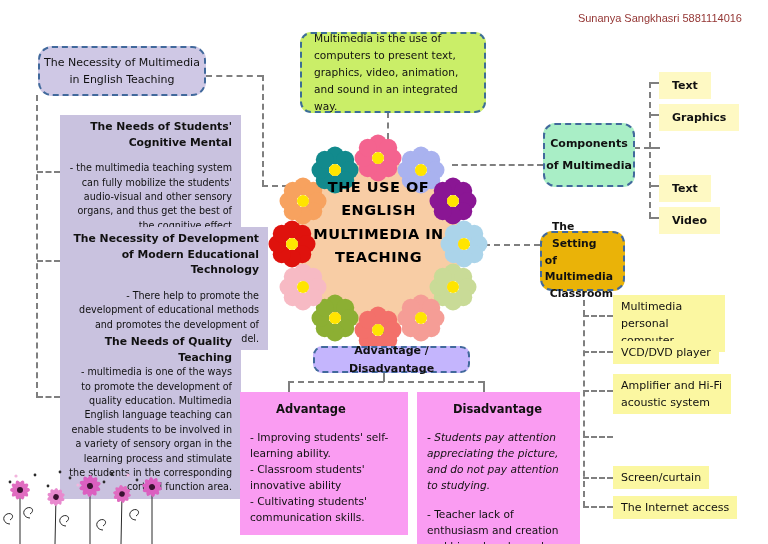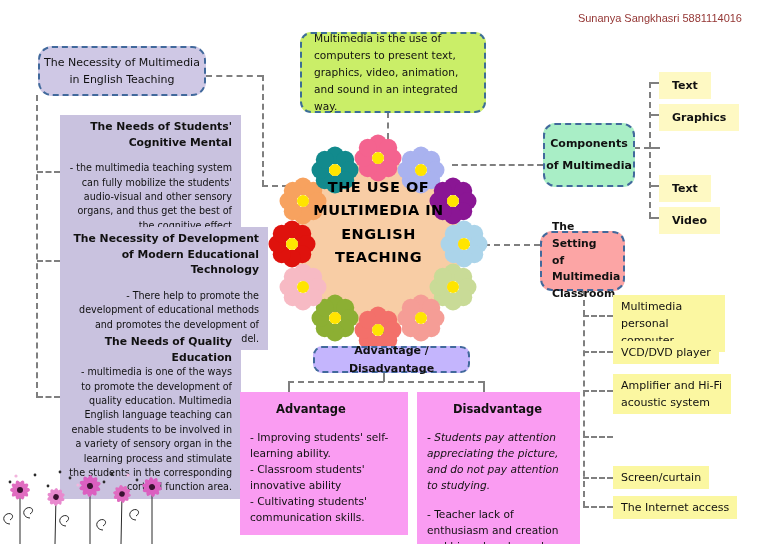--- a/index.html
+++ b/index.html
@@ -13,21 +13,21 @@
   .hline{position:absolute;border-top:2px dashed #7f7f7f;height:0;}
   .vline{position:absolute;border-left:2px dashed #7f7f7f;width:0;}
   
   .bubble{
     position:absolute;box-sizing:border-box;border:2.5px dashed #41699c;
     border-radius:14px;display:flex;flex-direction:column;justify-content:center;
     text-align:center;padding:4px 0;line-height:1.55;
   }
   .lavender{background:#cfc8e5;}
   .mintbg{background:#a9eec6;}
-  .yellowbg{background:#fca5a5;}
+  .yellowbg{background:#eab308;align-items:flex-end;}
   .pinkbg{background:#c4b5fd;}
   
   .note{
     position:absolute;box-sizing:border-box;background:#c9c2df;
     padding:4px 9px;line-height:1.5;font-size:9.6px;text-align:right;
   }
   .note .hd{font-weight:bold;font-size:10.8px;line-height:1.45;}
   .note .gap{height:11px;}
   .chip{
     position:absolute;box-sizing:border-box;background:#fef9c3;
@@ -131,21 +131,21 @@
     <div>- the multimedia teaching system can fully mobilize the students' audio-visual and other sensory organs, and thus get the best of the cognitive effect</div>
   </div>
 
   <div class="note" style="left:60px;top:227px;width:208px;">
     <div class="hd">The Necessity of Development of Modern Educational Technology</div>
     <div class="gap"></div>
     <div>- There help to promote the development of educational methods and promotes the development of educational thinking and model.</div>
   </div>
 
   <div class="note" style="left:60px;top:330px;width:181px;">
-    <div class="hd">The Needs of Quality Education</div>
+    <div class="hd">The Needs of Quality Teaching</div>
     <div>- multimedia is one of the ways to promote the development of quality education. Multimedia English language teaching can enable students to be involved in a variety of sensory organ in the learning process and stimulate the students in the corresponding cortical function area.</div>
   </div>
 
   <div class="circle"></div>
 
   <svg class="abs" style="left:248px;top:114px;" width="260" height="260" viewBox="0 0 260 260">
     <use href="#flower" transform="translate(130,44)" color="#f4638f"></use>
     <use href="#flower" transform="translate(173,56)" color="#a9b2ef"></use>
     <use href="#flower" transform="translate(205,87)" color="#8a1694"></use>
     <use href="#flower" transform="translate(216,130)" color="#abd4ea"></use>
@@ -154,22 +154,22 @@
     <use href="#flower" transform="translate(130,216)" color="#f3706a"></use>
     <use href="#flower" transform="translate(87,204)" color="#8caf33"></use>
     <use href="#flower" transform="translate(55,173)" color="#f7bac4"></use>
     <use href="#flower" transform="translate(44,130)" color="#df120d"></use>
     <use href="#flower" transform="translate(55,87)" color="#f7a25f"></use>
     <use href="#flower" transform="translate(87,56)" color="#128a8d"></use>
   </svg>
 
   <div class="center-title">
     <div>THE USE OF</div>
+    <div>ENGLISH</div>
     <div>MULTIMEDIA IN</div>
-    <div>ENGLISH</div>
     <div>TEACHING</div>
   </div>
 
   <div class="bubble mintbg" style="left:543px;top:123px;width:92px;height:64px;font-weight:bold;font-size:11px;line-height:2.0;border-radius:12px;">
     <div>Components</div>
     <div>of Multimedia</div>
   </div>
 
   <div class="chip" style="left:659px;top:72px;"><span>Text</span></div>
   <div class="chip" style="left:659px;top:104px;"><span>Graphics</span></div>

